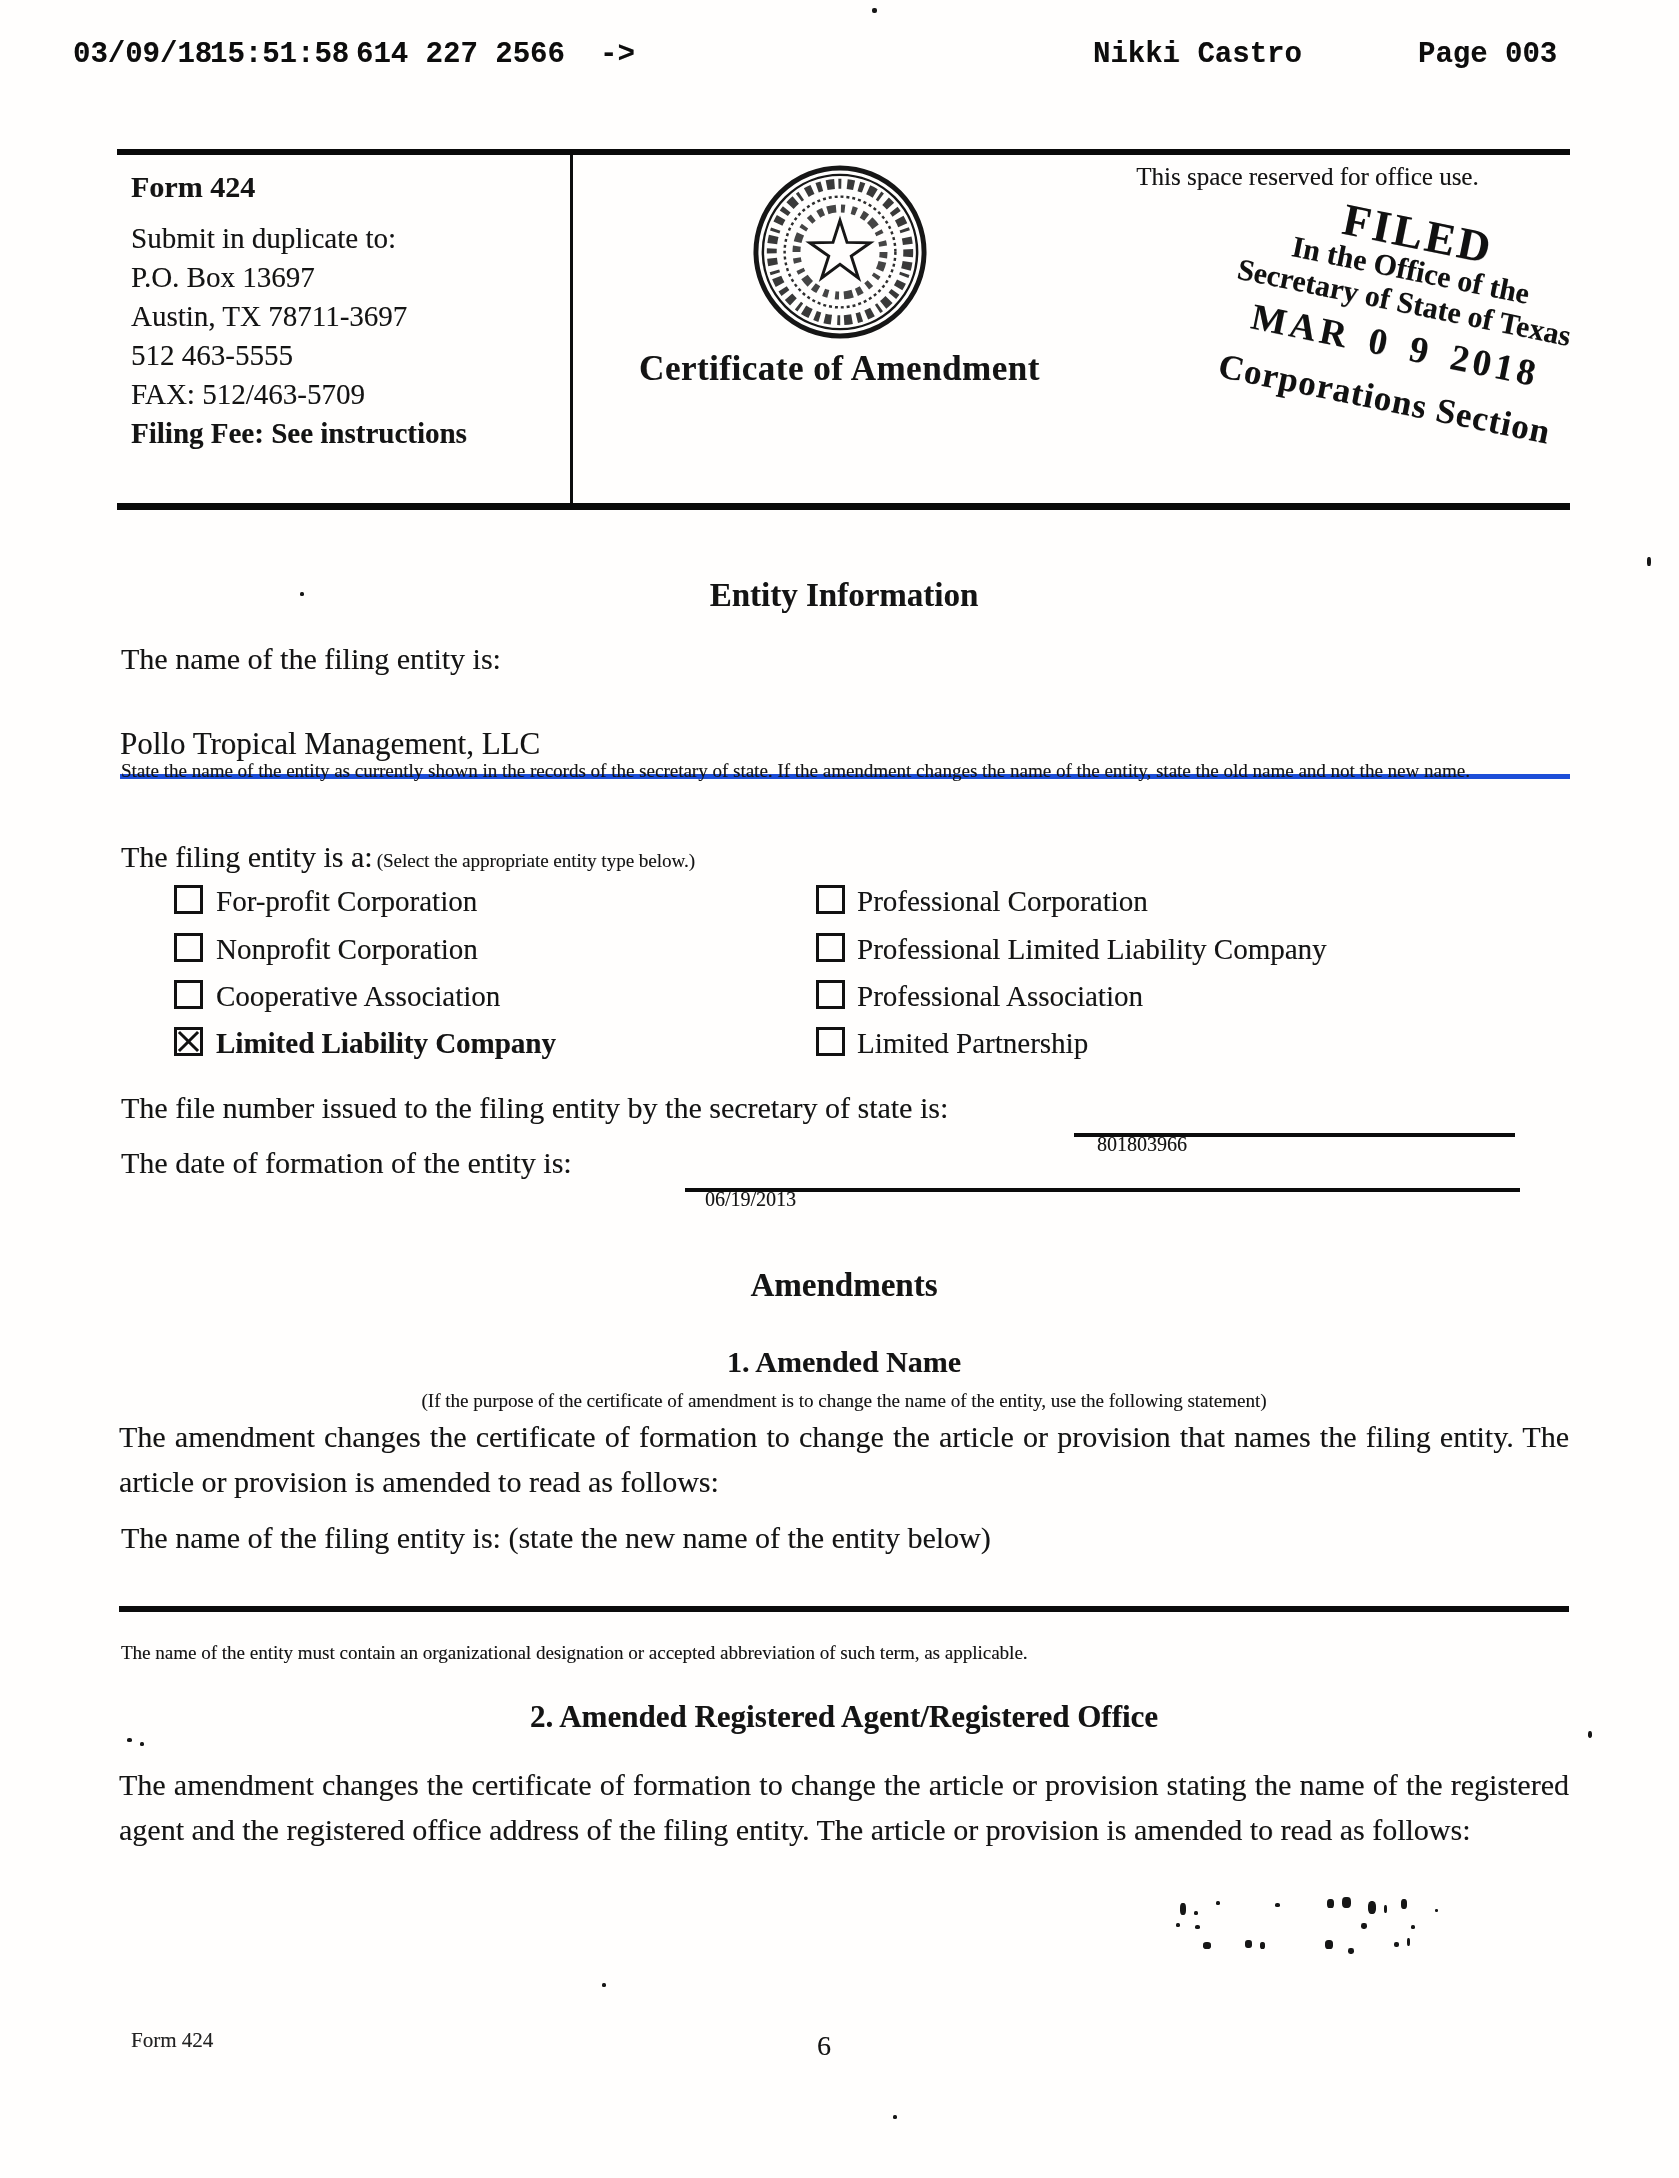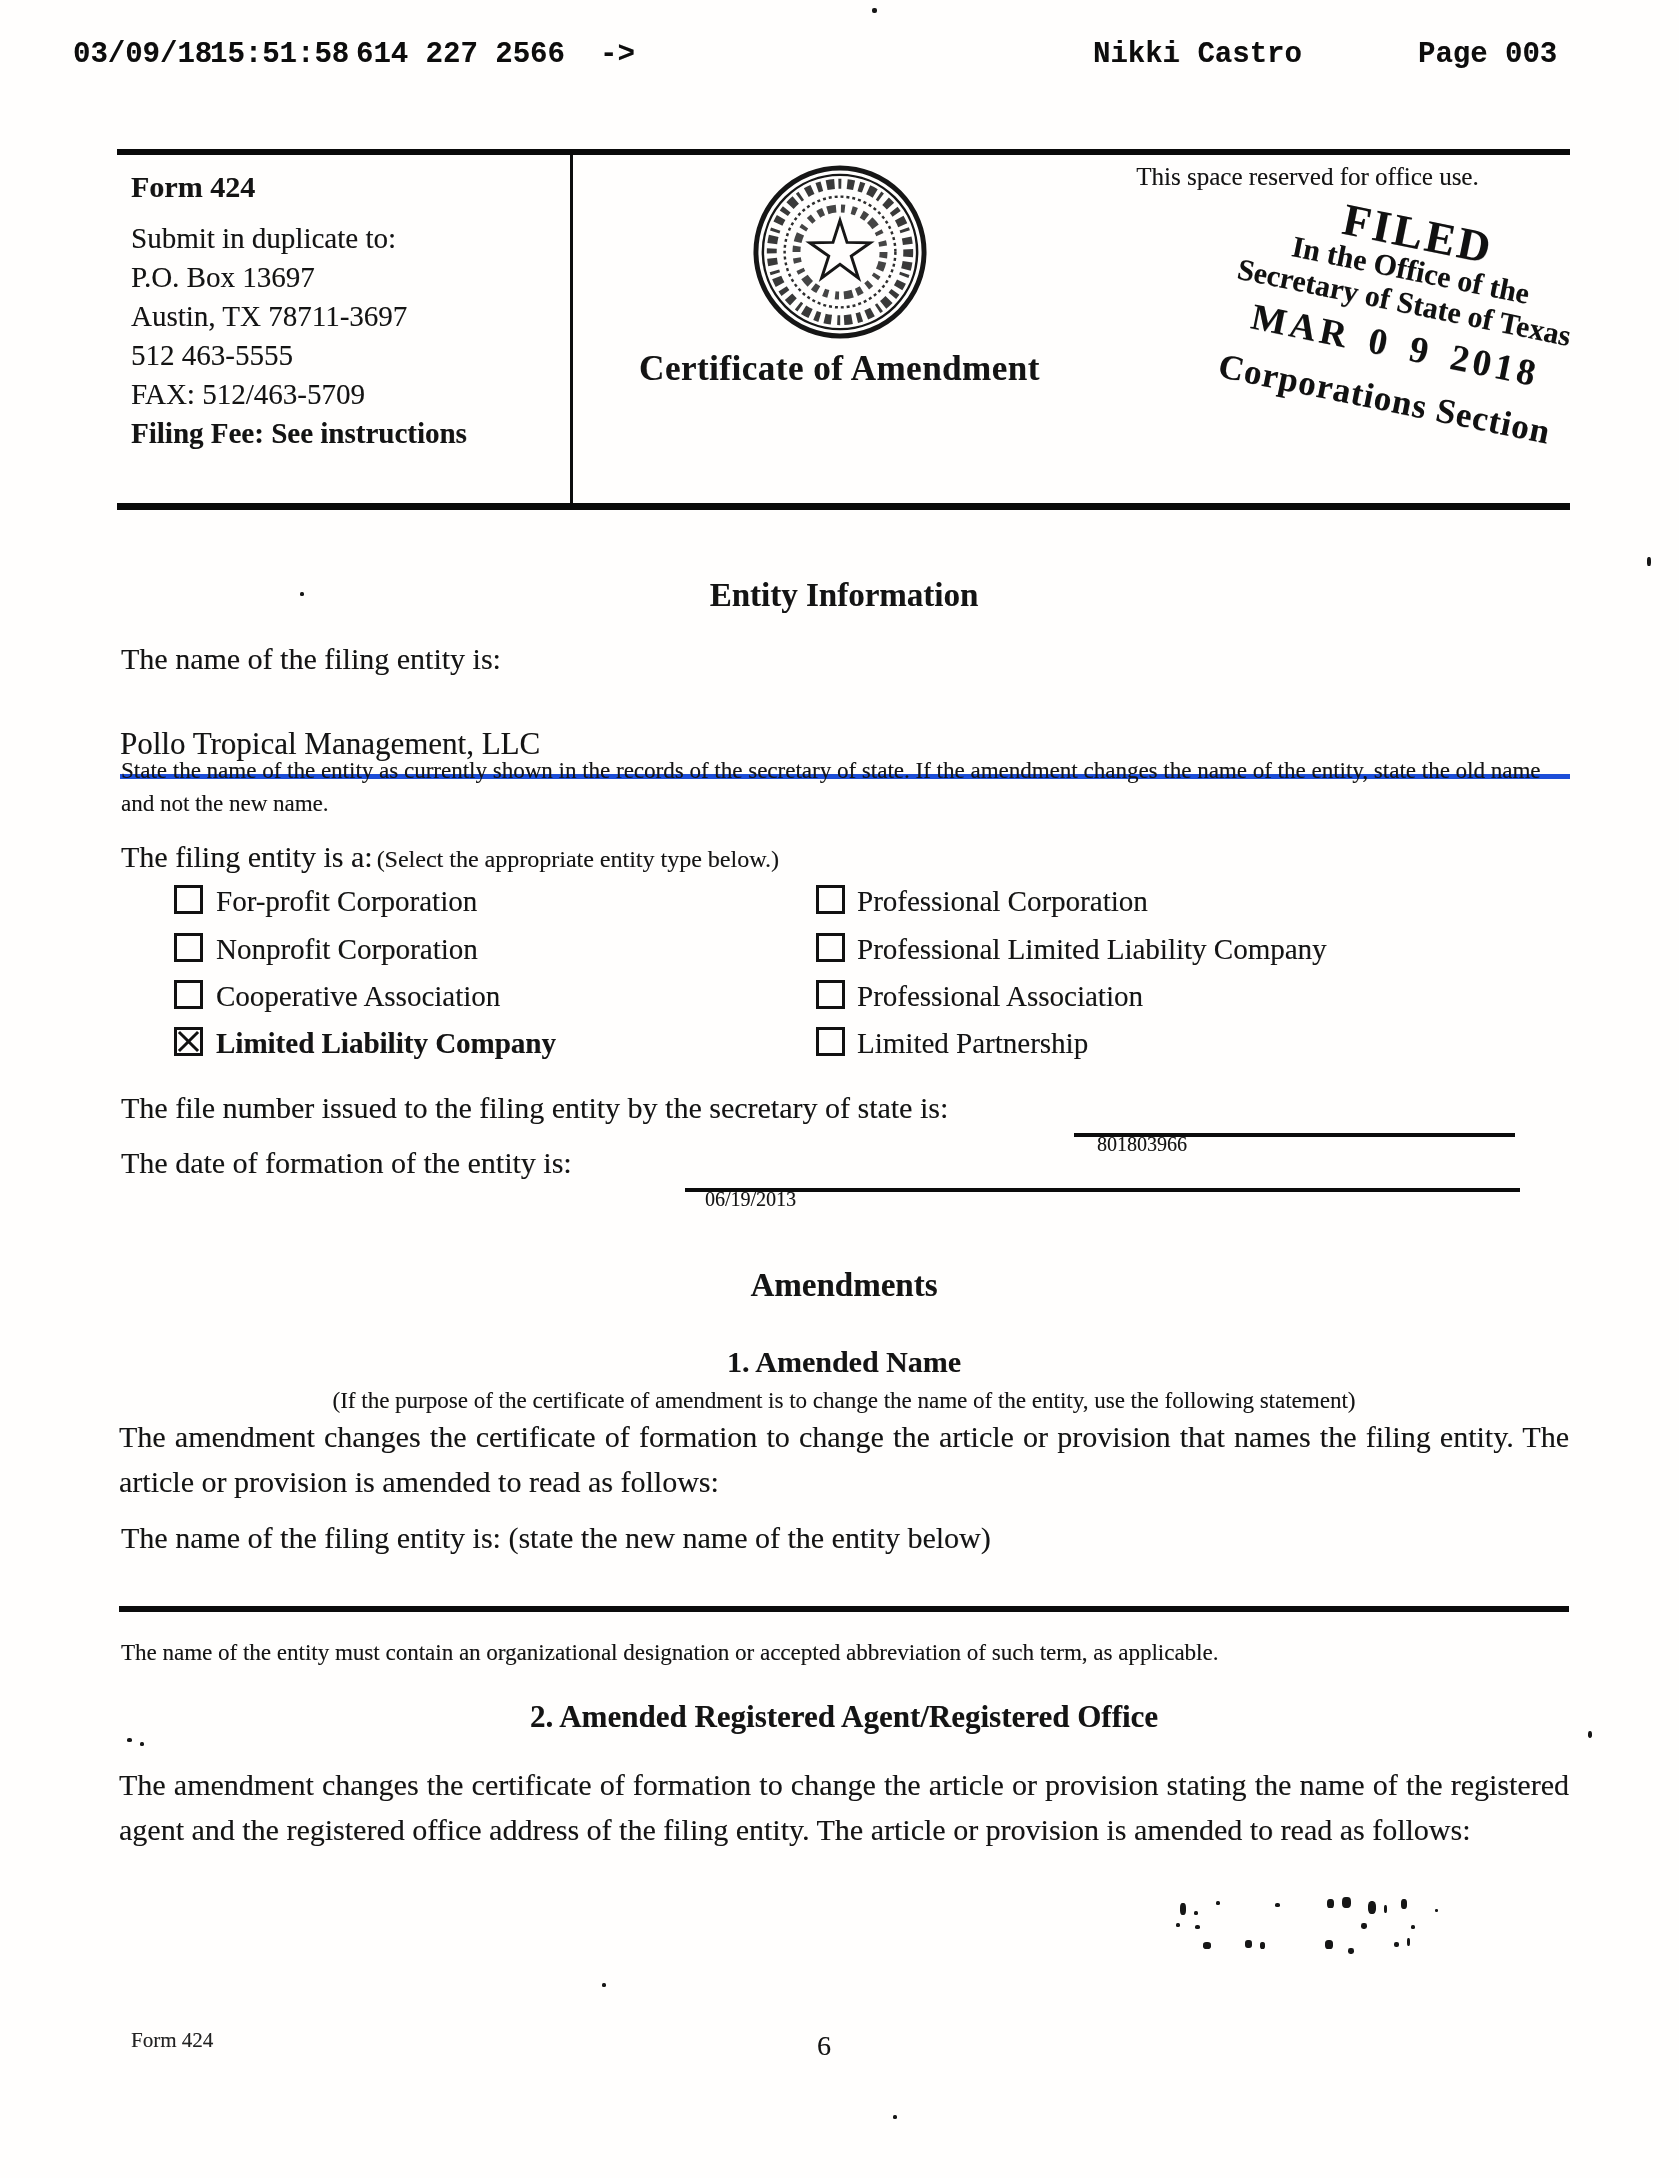--- a/index.html
+++ b/index.html
@@ -26,21 +26,21 @@
     transform:rotate(11.5deg);font-weight:bold;color:#111;
   }
   .stamp .l1{font-size:45px;letter-spacing:3px;line-height:40px;}
   .stamp .l2{font-size:30px;line-height:33px;}
   .stamp .l3{font-size:30px;line-height:34px;}
   .stamp .l4{font-size:37px;line-height:53px;letter-spacing:4px;word-spacing:6px;}
   .stamp .l5{font-size:35px;line-height:57px;letter-spacing:1px;}
   
   .sec-title{font-weight:bold;font-size:33px;text-align:center;width:1450px;left:119px;}
   .body-text{font-size:30px;}
-  .small-text{font-size:23px;line-height:33px;}
+  .small-text{font-size:19px;line-height:33px;}
   .name-line{left:120px;top:691px;width:1450px;height:48px;border-bottom:5px solid #1d4ed8;font-size:31px;margin-top:35px;}
   .blank-line{left:119px;top:1606px;width:1450px;height:0;border-top:6px solid #0c0c0c;}
   .cb{position:absolute;width:23px;height:23px;border:3px solid #111;background:transparent;}
   .cb.checked::before,.cb.checked::after{content:"";position:absolute;left:-2px;top:10px;width:27px;height:3px;background:#111;}
   .cb.checked::before{transform:rotate(45deg);}
   .cb.checked::after{transform:rotate(-45deg);}
   .cb-label{position:absolute;font-size:29px;white-space:nowrap;}
   .value{font-size:20px;white-space:nowrap;margin-top:44px;}
   .uline{position:absolute;border-bottom:4px solid #0c0c0c;height:0;}
   .para{left:119px;width:1450px;font-size:30px;line-height:45px;text-align:justify;}
@@ -101,21 +101,21 @@
   <div class="abs body-text" style="left:121px;top:642px;">The name of the filing entity is:</div>
 
   <div class="abs name-line">
     <span>Pollo Tropical Management, LLC</span>
   </div>
 
   <div class="abs small-text" style="left:121px;top:754px;width:1447px;">State the name of the entity as currently shown in the records of the secretary of state.  If the amendment changes the name of the entity, state the old name and not the new name.</div>
 
   <div class="abs" style="left:121px;top:840px;">
     <span class="body-text">The filing entity is a:</span>
-    <span class="small-text" style="font-size:24px;">(Select the appropriate entity type below.)</span>
+    <span class="small-text" style="font-size:19px;">(Select the appropriate entity type below.)</span>
   </div>
 
   <span class="cb" style="left:174px;top:885px;"></span>
   <span class="cb-label" style="left:216px;top:885px;">For-profit Corporation</span>
   <span class="cb" style="left:174px;top:933px;"></span>
   <span class="cb-label" style="left:216px;top:933px;">Nonprofit Corporation</span>
   <span class="cb" style="left:174px;top:980px;"></span>
   <span class="cb-label" style="left:216px;top:980px;">Cooperative Association</span>
   <span class="cb checked" style="left:174px;top:1027px;"></span>
   <span class="cb-label" style="left:216px;top:1027px;font-weight:bold;font-size:29px;">Limited Liability Company</span>

